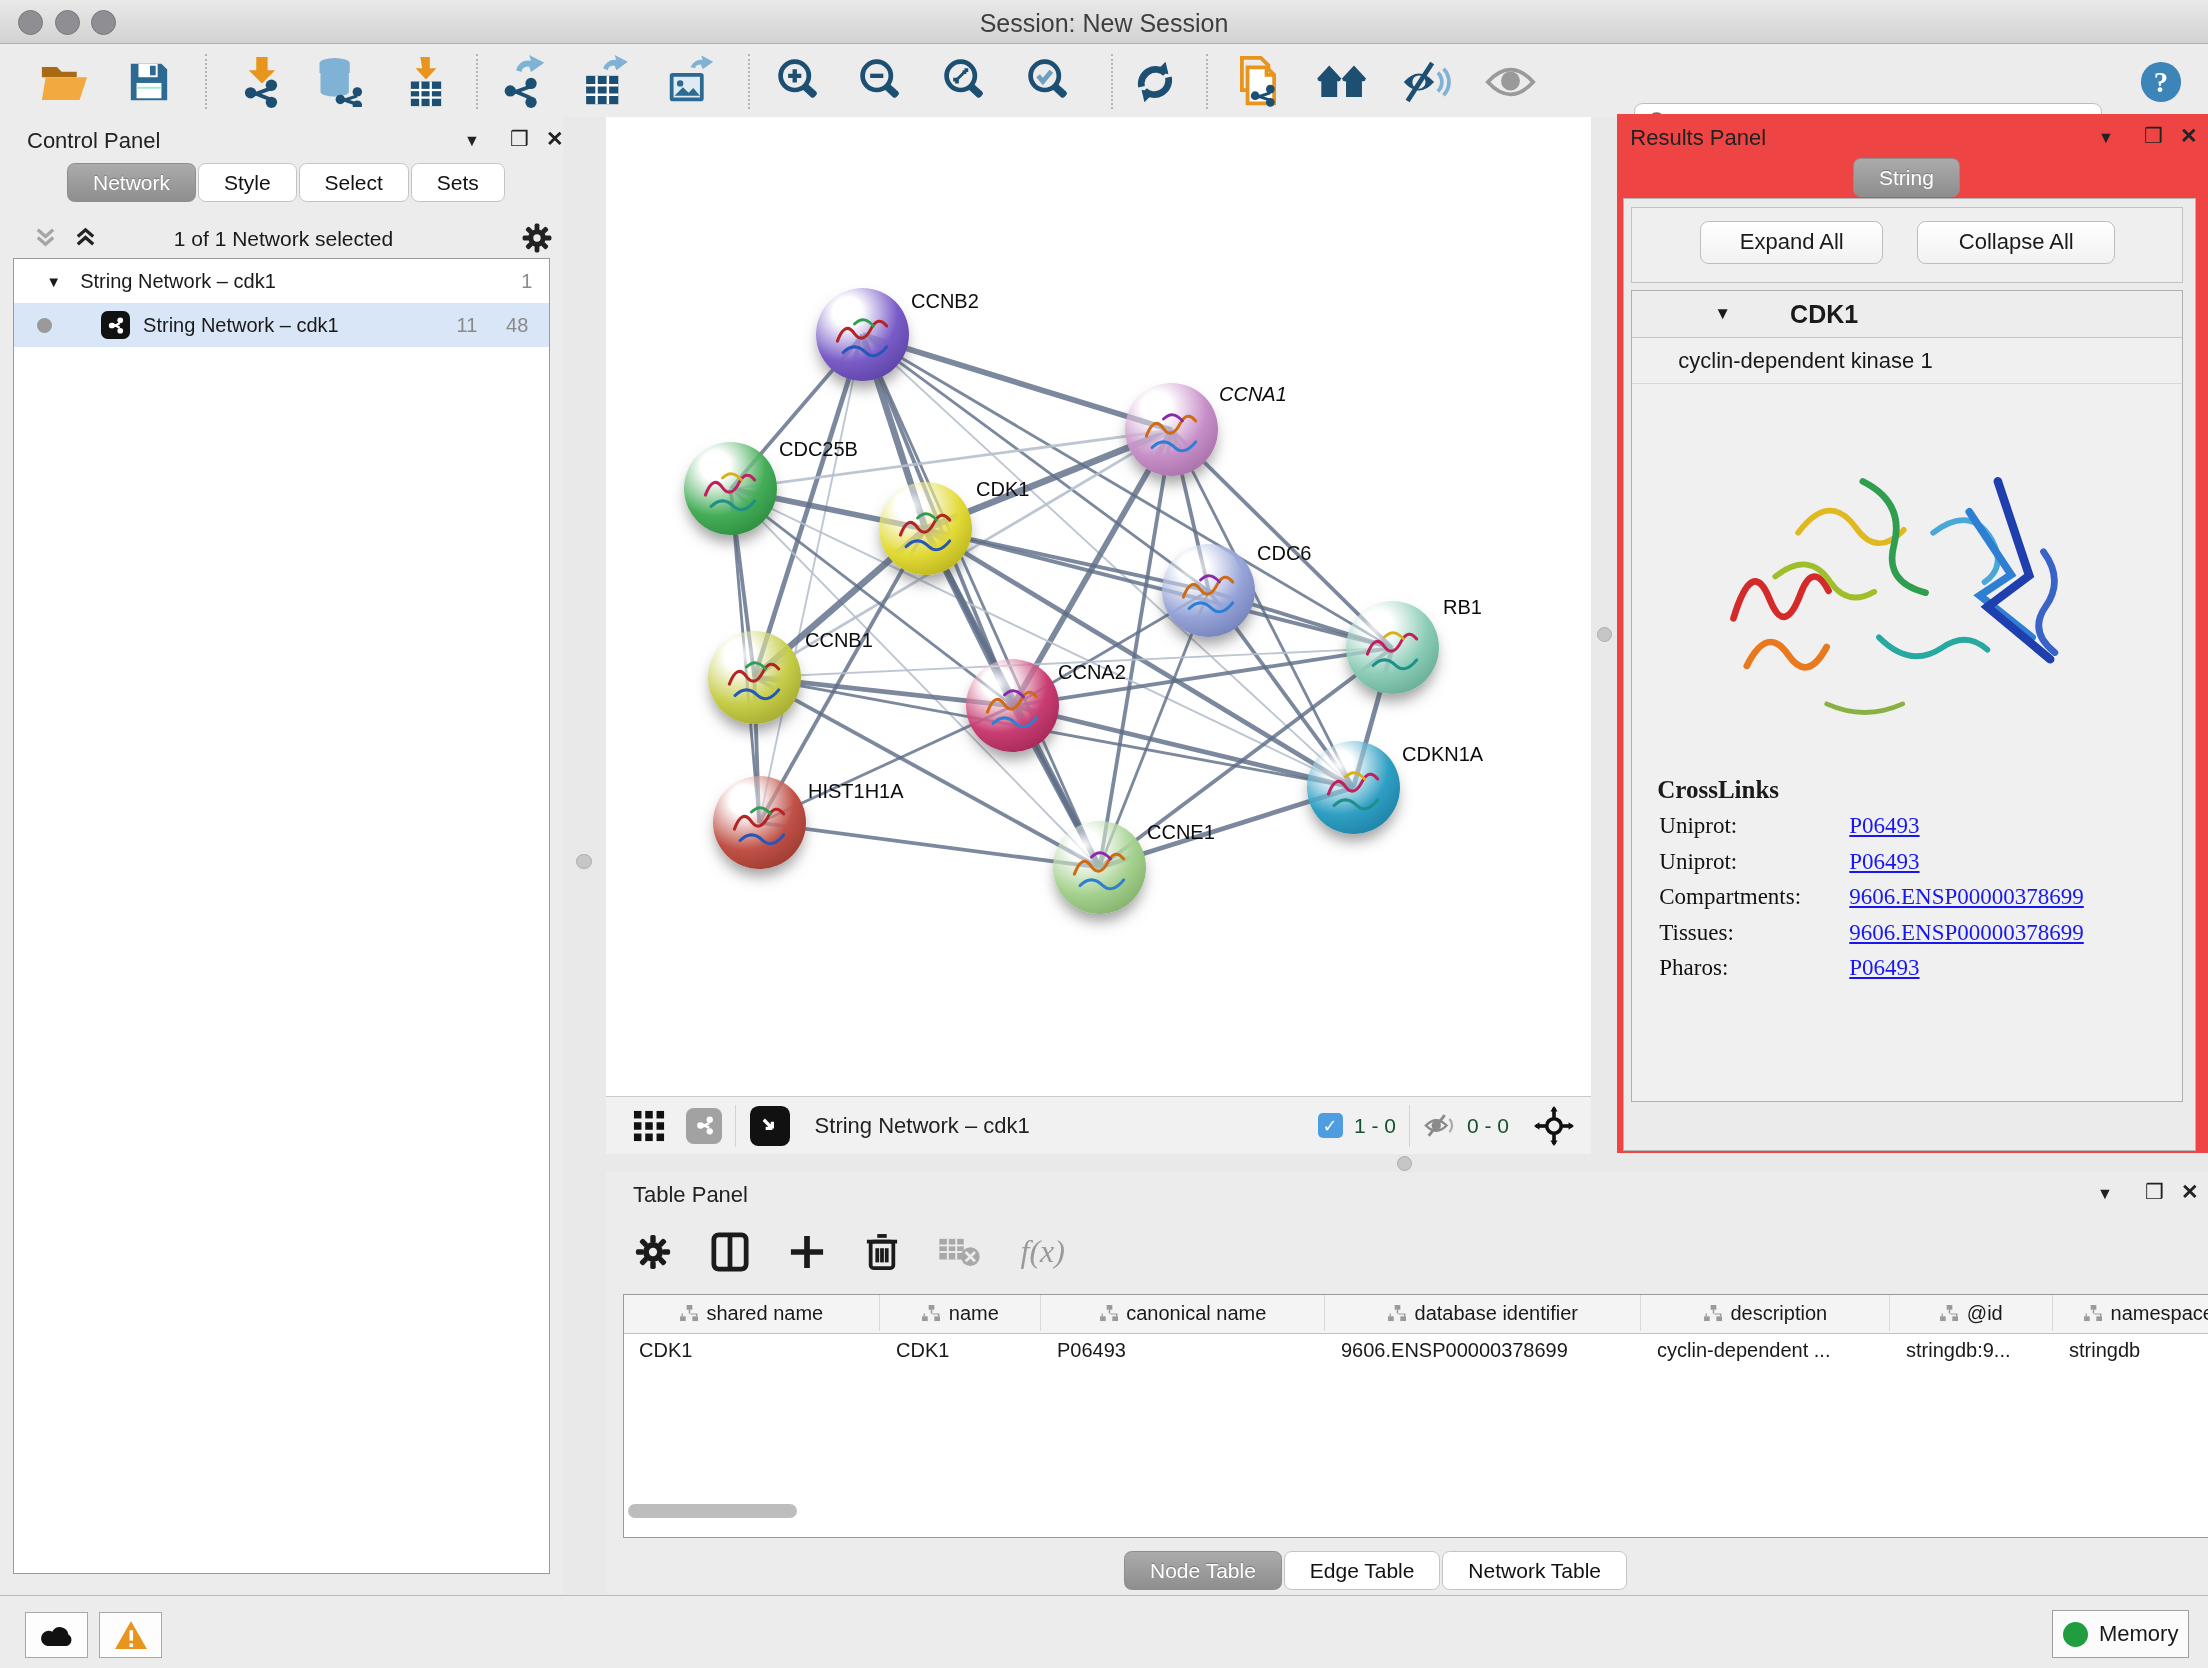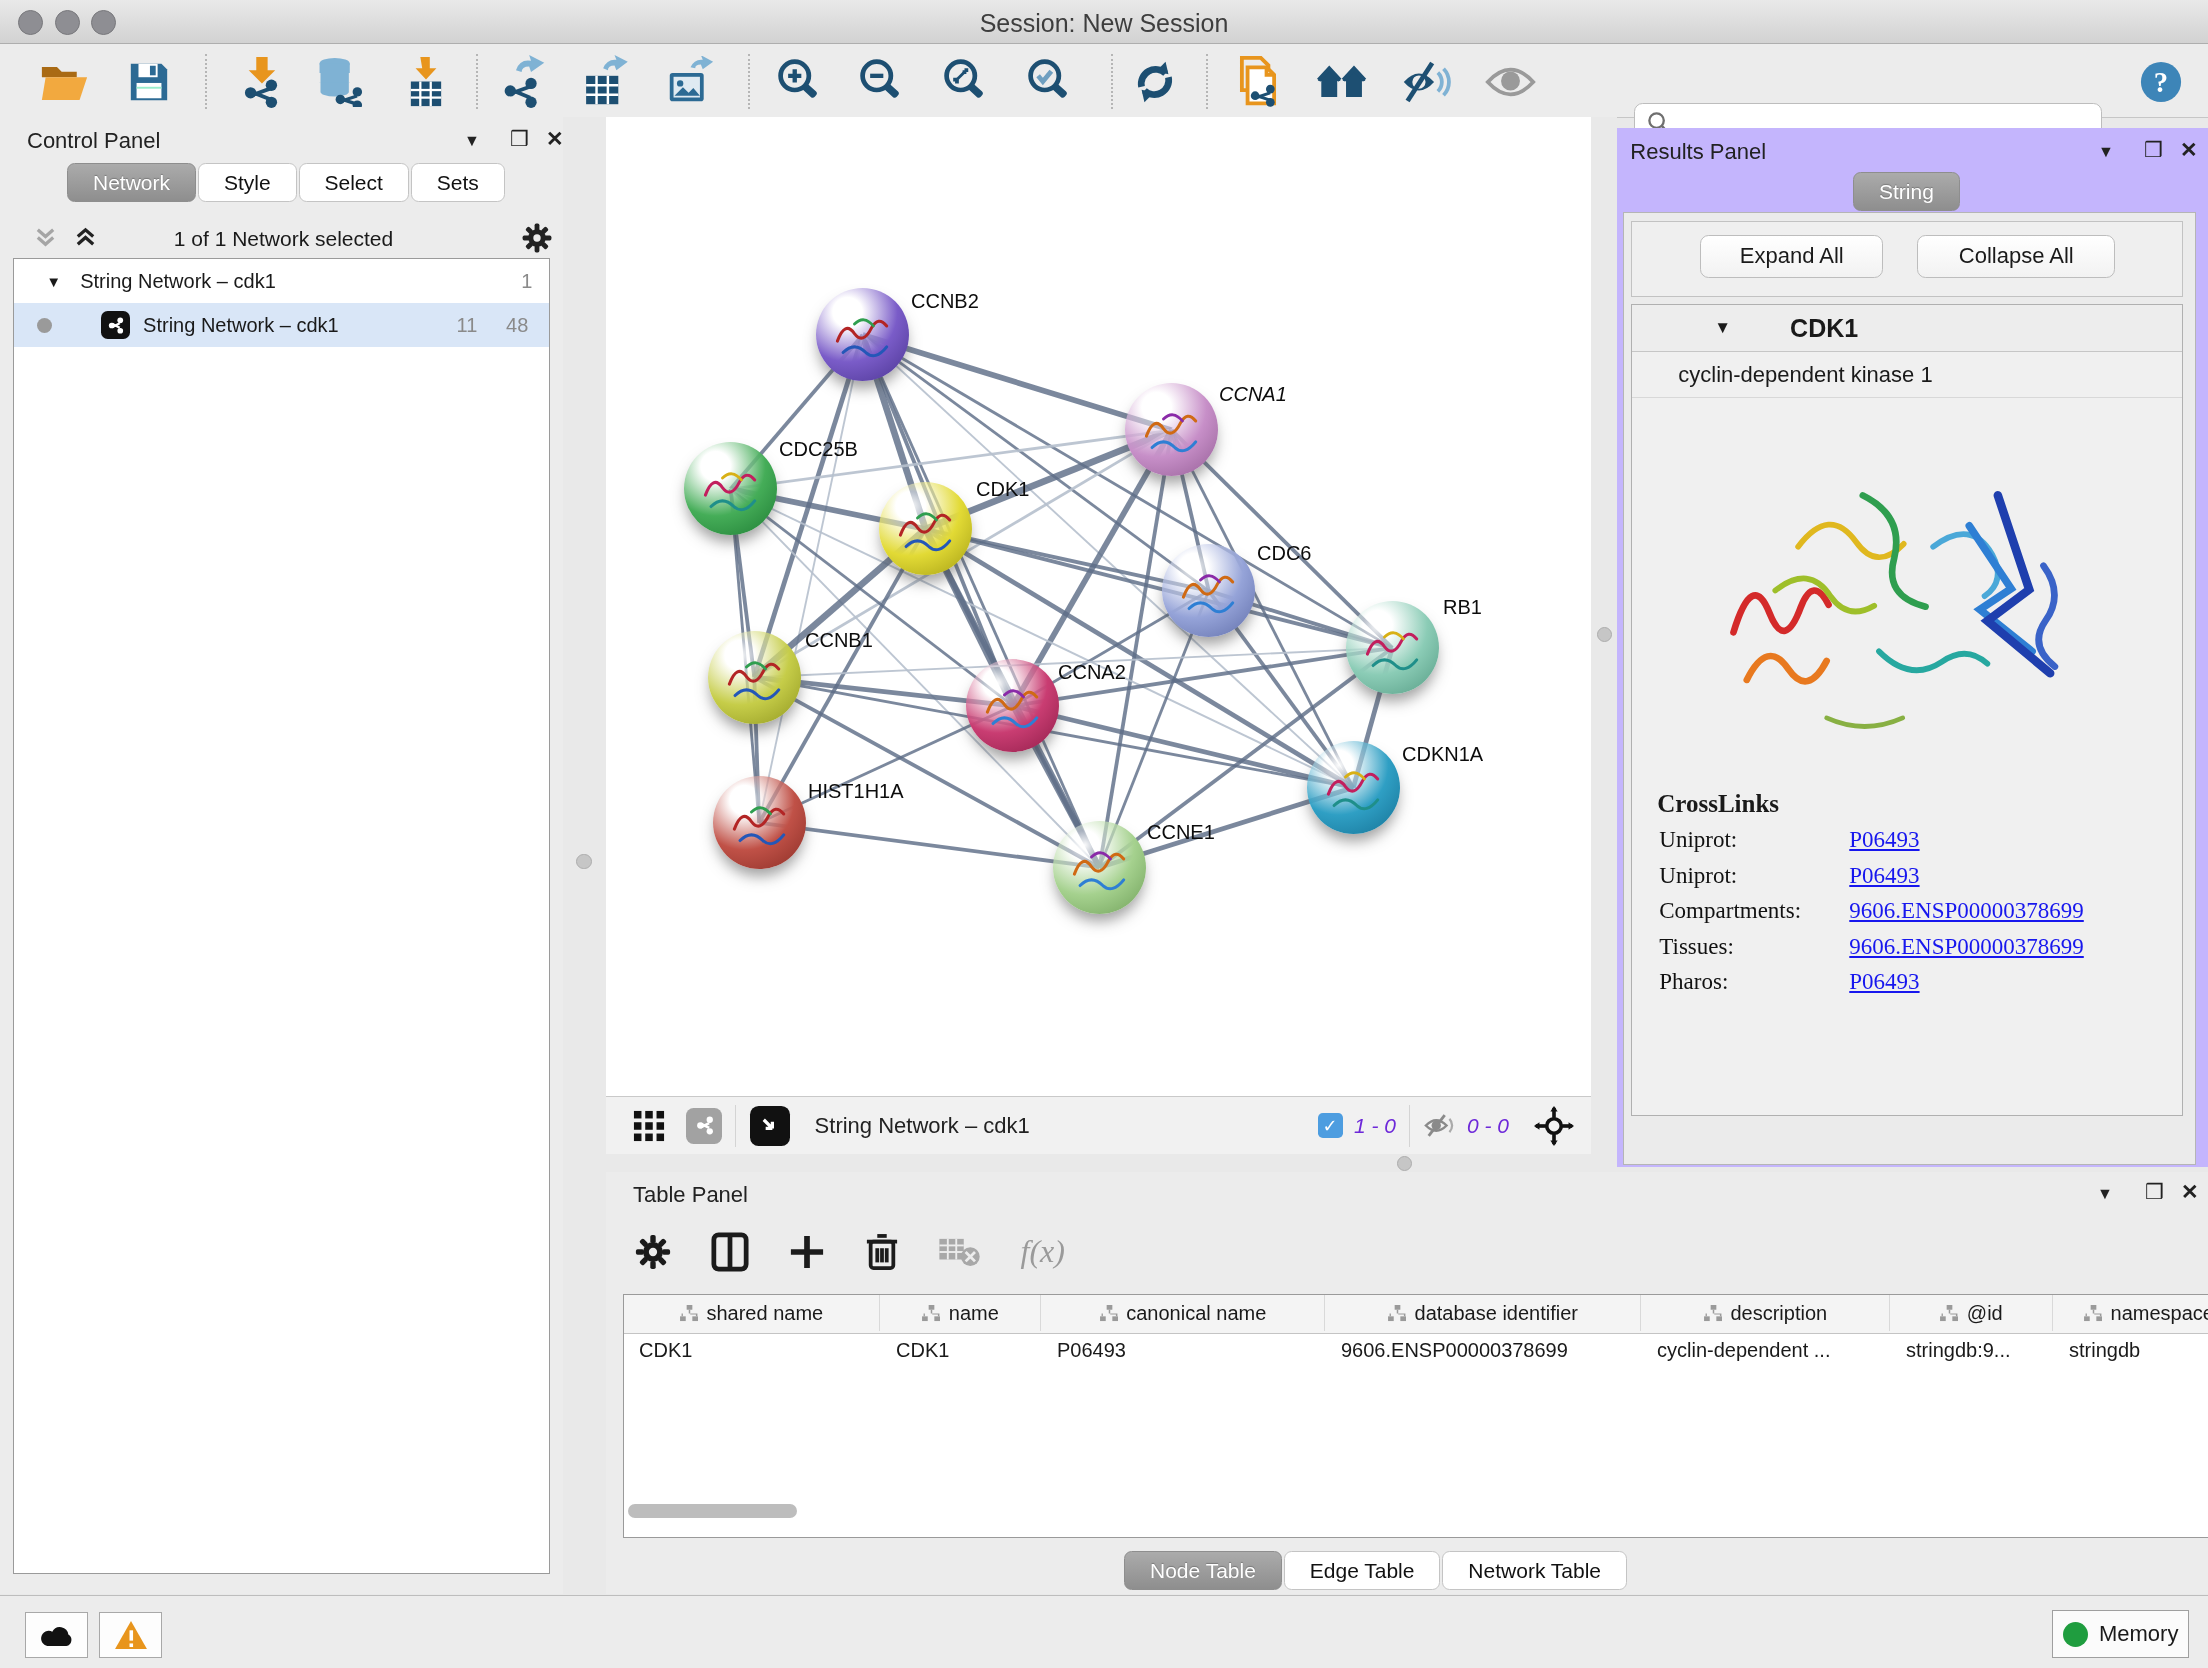--- a/index.html
+++ b/index.html
@@ -33,27 +33,27 @@
   .sharebadge{width:28.5px;height:28.5px;border-radius:6.7px;background:#111;display:flex;align-items:center;justify-content:center;}
   
   .netcanvas{left:606px;top:117px;width:985px;height:979px;background:#fff;overflow:hidden;}
   .ball{position:absolute;width:93px;height:93px;border-radius:50%;
         box-shadow:0 9.5px 13.3px -1.9px rgba(70,70,70,.5);}
   .ball svg{position:absolute;left:9.5px;top:15px;}
   .nlabel{position:absolute;font-size:20px;color:#0c0c0c;white-space:nowrap;}
   .netfooter{left:606px;top:1096px;width:985px;height:57px;background:#f1f1f1;border-top:1px solid #c9c9c9;
      display:flex;align-items:center;}
   .ffsep{height:42px;border-left:1.9px solid #d4d4d4;margin:0 13.3px;}
-  .graytxt{color:#6d28d9;font-size:21px;font-style:italic;}
+  .graytxt{color:#14532d;font-size:21px;}
   .divider-h{left:606px;top:1153px;width:1603px;height:19px;background:#e9e9e9;}
   .divider-vL{left:563px;top:117px;width:43px;height:1477px;background:#e9e9e9;}
   .divider-vR{left:1591px;top:117px;width:26px;height:1039px;background:#e9e9e9;}
   .knob{position:absolute;width:13.3px;height:13.3px;border-radius:50%;background:#c6c6c6;border:1px solid #adadad;}
   
-  .results{left:1617px;top:128px;width:592px;height:1039px;background:#c4b5fd;}
+  .results{left:1617px;top:114px;width:592px;height:1039px;background:#ef4444;}
   .rbox{position:absolute;left:5.7px;top:84px;width:571px;height:951px;background:#ebebeb;border:1.9px solid #b5b5b5;}
   .btn{background:linear-gradient(#ffffff,#f2f2f2);border:1px solid #bdbdbd;border-radius:8.6px;
        font-size:22px;padding:7.6px 0;text-align:center;}
   .entrybox{position:absolute;left:7.6px;top:91px;width:550px;height:810px;background:#f0f0f0;border:1.9px solid #b0b0b0;}
   .serif{font-family:"Liberation Serif", serif;}
   .xlrow{display:flex;font-size:23px;margin:9.5px 0 9.5px 27px;}
   .xlrow .xl-label{width:190px;color:#111;}
   .xlrow a{color:#1717ee;text-decoration:underline;}
   
   .tablepanel{left:606px;top:1172px;width:1603px;height:422px;background:#ececec;}

